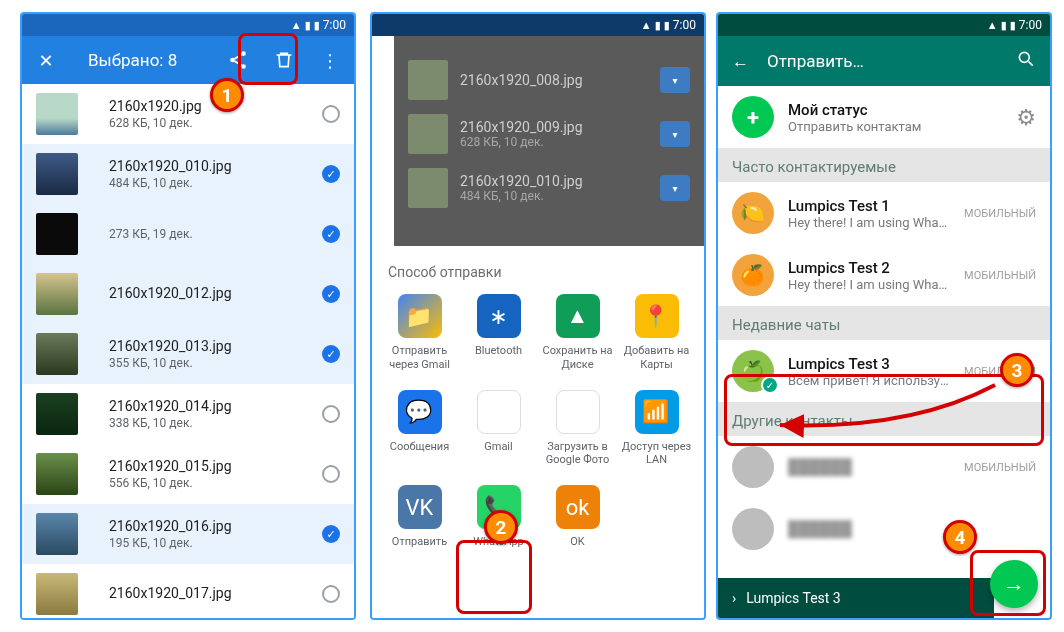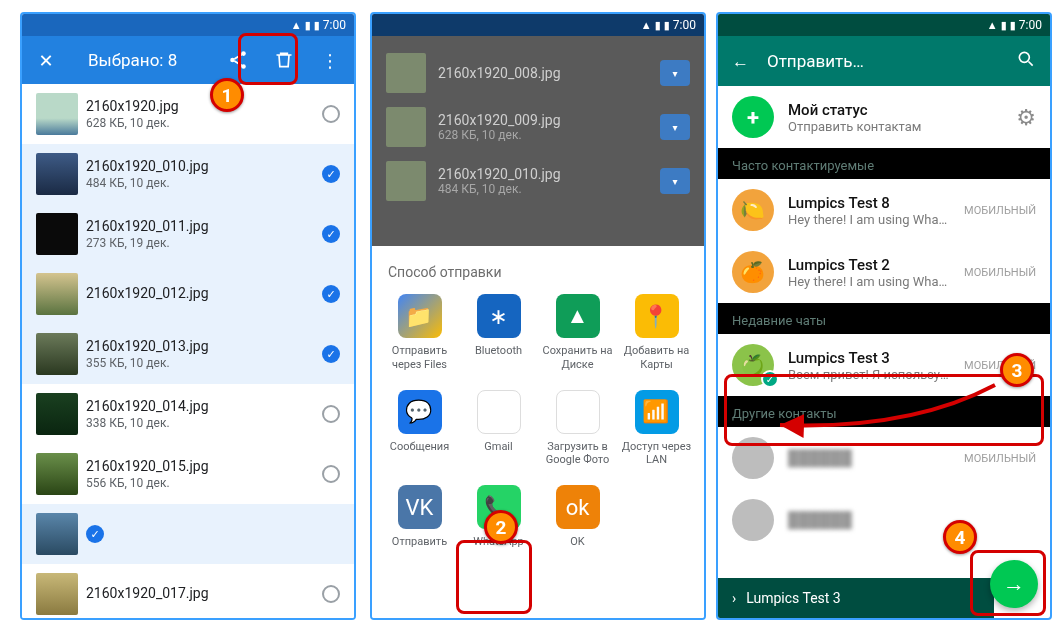--- a/index.html
+++ b/index.html
@@ -62,21 +62,21 @@
     top: 19px; left: 216px;
     width: 60px; height: 52px;
     border: 3px solid #d40000;
     border-radius: 8px;
     z-index: 5;
     pointer-events: none;
   }
   .file-list { background: #fff; overflow: hidden; }
   .file-item {
     display: flex; align-items: center;
-    padding: 9px 14px; gap: 8px;
+    padding: 9px 14px; gap: 31px;
     background: #fff;
   }
   .file-item.selected { background: #e8f2fd; }
   .thumb {
     width: 42px; height: 42px;
     background: linear-gradient(135deg, #6b8e6b, #3a5c3a);
     border-radius: 2px;
     flex-shrink: 0;
   }
   .file-info { flex: 1; }
@@ -90,21 +90,22 @@
     border: none;
     background: #1a73e8;
     color: #fff;
     display: flex; align-items: center; justify-content: center;
     font-size: 11px;
   }
   .phone2 .status-bar { background: #0e3a6a; }
   .dim-list {
     background: #5a5a5a;
     height: 210px;
-    padding-top: 10px;
+    padding-top: 17px;
+    margin-left: 22px;
   }
   .dim-item {
     display: flex; align-items: center; gap: 12px;
     padding: 7px 14px;
   }
   .dim-thumb {
     width: 40px; height: 40px; background: #7c8a6e;
     border-radius: 2px;
   }
   .dim-info { flex:1; }
@@ -164,22 +165,22 @@
     background: #f2a33c;
     display:flex; align-items:center; justify-content:center;
     color:#fff; font-size:20px;
     flex-shrink:0;
   }
   .wa-info { flex:1; min-width:0; }
   .wa-name { font-size: 15px; color:#111; font-weight:500; }
   .wa-sub { font-size: 13px; color:#7a7a7a; white-space:nowrap; overflow:hidden; text-overflow:ellipsis; }
   .wa-type { font-size: 11px; color:#9e9e9e; }
   .wa-section {
-    font-size: 13px; color:#5f7c75; padding: 10px 14px 6px 14px;
-    background:#000000;
+    font-size: 15px; color:#5f7c75; padding: 10px 14px 6px 14px;
+    background:#e5e5e5;
   }
   .wa-status-add {
     width:42px; height:42px; border-radius:50%;
     background:#00c853; display:flex; align-items:center; justify-content:center;
     color:#fff; font-size:22px; font-weight:bold;
   }
   .wa-gear { color:#8b8b8b; font-size:22px; }
   .wa-sel-highlight {
     position:absolute;
     top: 360px; left: 6px; right: 6px; height: 72px;
@@ -298,21 +299,20 @@
         <div class="thumb b"></div>
      <div class="file-info">
         <div class="file-name">2160x1920_010.jpg</div>
         <div class="file-meta">484 КБ, 10 дек.</div>
      </div>
      <div class="radio checked">✓</div>
       </div>
       <div class="file-item selected">
         <div class="thumb c"></div>
      <div class="file-info">
-        <div class="file-name">2160x1920_011.jpg</div>
         <div class="file-meta">273 КБ, 19 дек.</div>
      </div>
      <div class="radio checked">✓</div>
       </div>
       <div class="file-item selected">
         <div class="thumb d"></div>
      <div class="file-info">
         <div class="file-name">2160x1920_012.jpg</div>
      </div>
      <div class="radio checked">✓</div>
@@ -336,20 +336,24 @@
       <div class="file-item">
         <div class="thumb g"></div>
      <div class="file-info">
         <div class="file-name">2160x1920_015.jpg</div>
         <div class="file-meta">556 КБ, 10 дек.</div>
      </div>
      <div class="radio "></div>
       </div>
       <div class="file-item selected">
         <div class="thumb h"></div>
+     <div class="file-info">
+        <div class="file-name">2160x1920_016.jpg</div>
+        <div class="file-meta">195 КБ, 10 дек.</div>
+     </div>
      <div class="radio checked">✓</div>
       </div>
       <div class="file-item">
         <div class="thumb i"></div>
      <div class="file-info">
         <div class="file-name">2160x1920_017.jpg</div>
         <div class="file-meta"></div>
      </div>
      <div class="radio "></div>
       </div>
@@ -387,21 +391,21 @@
        <div class="dim-meta">484 КБ, 10 дек.</div>
     </div>
     <div class="dim-chev">▾</div>
       </div>
     </div>
   <div class="share-sheet">
     <div class="share-title">Способ отправки</div>
     <div class="share-grid" id="p2-grid">
         <div class="share-app">
           <div class="app-ic ic-files">📁</div>
-               <div class="lbl">Отправить через Files</div>
+               <div class="lbl">Отправить через Gmail</div>
         </div>
         <div class="share-app">
           <div class="app-ic ic-bt">∗</div>
                <div class="lbl">Bluetooth</div>
         </div>
         <div class="share-app">
           <div class="app-ic ic-drive">▲</div>
                <div class="lbl">Сохранить на Диске</div>
         </div>
         <div class="share-app">
@@ -466,21 +470,21 @@
       <div class="wa-sub">Отправить контактам</div>
     </div>
     <div class="wa-gear">⚙</div>
   </div>
 
   <div class="wa-section">Часто контактируемые</div>
 
   <div class="wa-row">
     <div class="wa-avatar">🍋</div>
     <div class="wa-info">
-      <div class="wa-name">Lumpics Test 8</div>
+      <div class="wa-name">Lumpics Test 1</div>
       <div class="wa-sub">Hey there! I am using WhatsApp</div>
     </div>
     <div class="wa-type">МОБИЛЬНЫЙ</div>
   </div>
 
   <div class="wa-row">
     <div class="wa-avatar">🍊</div>
     <div class="wa-info">
       <div class="wa-name">Lumpics Test 2</div>
       <div class="wa-sub">Hey there! I am using WhatsApp</div>

